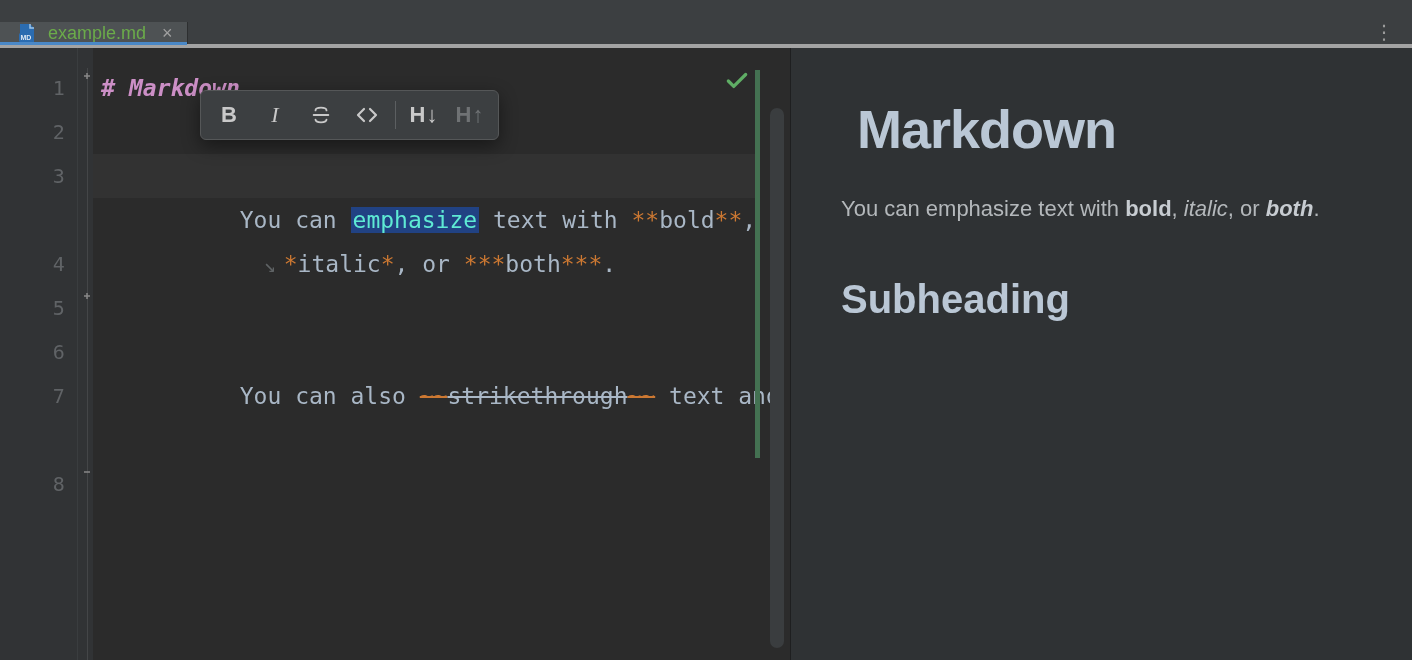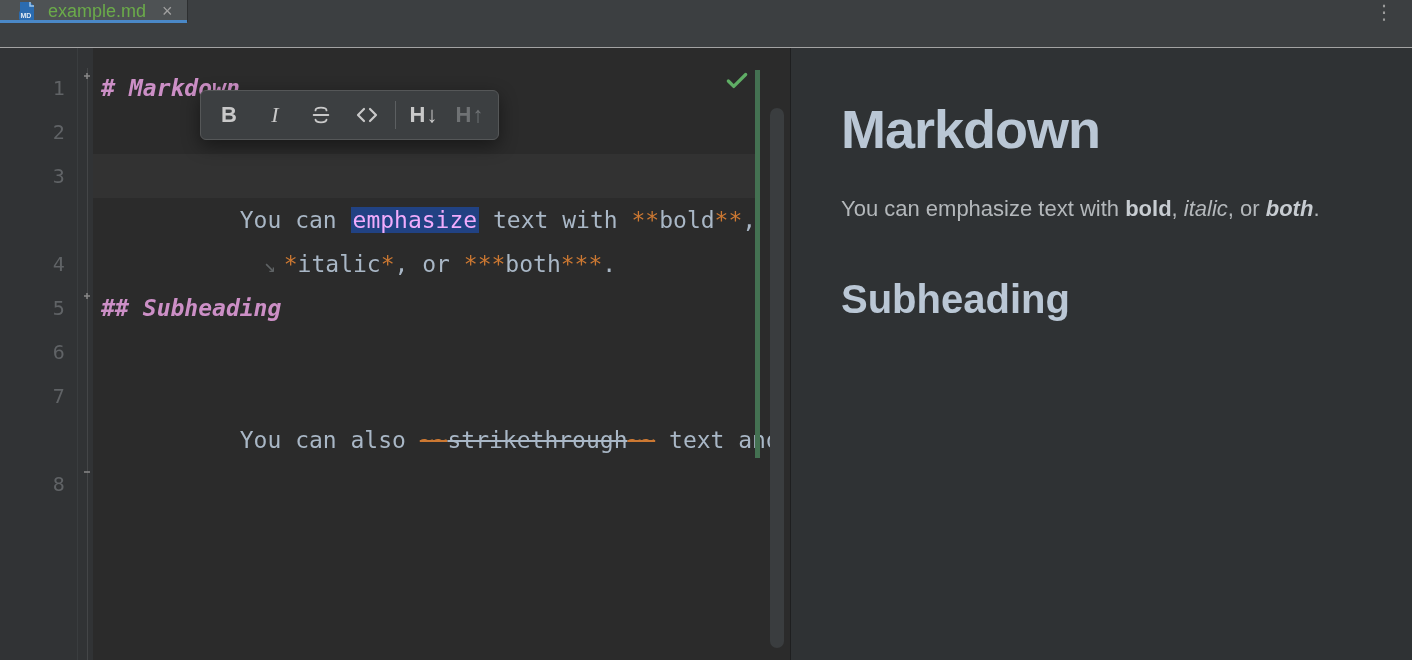--- a/index.html
+++ b/index.html
@@ -31,22 +31,22 @@
     height: 660px;
     background: var(--bg-editor);
     font-family: -apple-system, "Segoe UI", Arial, sans-serif;
     overflow: hidden;
   }
   
   .tabbar {
     height: 48px;
     background: var(--bg-tabbar);
     display: flex;
-    align-items: flex-start;
-    border-bottom: 1px solid #a3a3a3;
+    align-items: flex-end;
+    border-bottom: 4px solid #a3a3a3;
   }
   .tab {
     display: flex;
     align-items: center;
     background: var(--bg-tab-active);
     padding: 0 14px 0 16px;
     gap: 10px;
     position: relative;
     border-right: 1px solid #2d2f30;
   }
@@ -141,21 +141,21 @@
   .code-lines {
     flex: 1;
     padding: 18px 0 0 8px;
     color: var(--text-default);
     position: relative;
   }
   .code-lines .line { height: 44px; white-space: pre; }
   .code-lines .line.wrap { padding-left: 24px; }
   .hd { color: var(--text-soft-purple); font-style: italic; font-weight: bold; }
   .orng { color: var(--orange); }
-  .sel { background: var(--sel-bg); color:#f0abfc; padding:0 2px; }
+  .sel { background: var(--sel-bg); color:#5eead4; padding:0 2px; }
   .kw-const { color: var(--const-lilac); }
   .strike { text-decoration: line-through; }
   .wrap-glyph { color:#5f6365; font-size:20px; display:inline-block; width:20px;}
   .current-line-bg {
     position:absolute;
     left:0; right:30px;
     top: calc(18px + 44px*2);
     height:44px;
     background:#323232;
     z-index:0;
@@ -209,21 +209,21 @@
     color:#c9c9c9;
     font-family: Georgia, serif;
     font-size:22px;
     cursor:pointer;
     border-radius:4px;
   }
   .tb-btn.disabled{ color:#6f7274; cursor:default;}
   .tb-sep{ width:1px;height:28px;background:#5c5f61;margin:0 4px;}
   
   .preview-pane h1 {
-    margin:0 0 30px 0;
+    margin:0 0 30px 16px;
     font-size:54px;
     font-weight:800;
     color: var(--preview-head);
     letter-spacing:-1px;
   }
   .preview-pane h2 {
     margin:50px 0 26px 0;
     font-size:40px;
     font-weight:800;
     color: var(--preview-head);
@@ -308,21 +308,20 @@
 
         <div class="line"><span class="hd"># Markdown</span></div>
         <div class="line"></div>
         <div class="line">
           <span>You can </span><span class="sel">emphasize</span><span> text with </span><span class="orng">**</span><span>bold</span><span class="orng">**</span><span>,</span> <span class="wrap-glyph">↙</span>
         </div>
         <div class="line wrap">
           <span class="wrap-glyph">↘</span><span class="orng">*</span><span>italic</span><span class="orng">*</span><span>, or </span><span class="orng">***</span><span>both</span><span class="orng">***</span><span>.</span>
         </div>
         <div class="line"></div>
-        <div class="line"><span class="hd">## Subheading</span></div>
         <div class="line"></div>
         <div class="line">
           <span>You can also </span><span class="orng strike">~~</span><span class="strike">strikethrough</span><span class="orng strike">~~</span><span> text and</span>
         </div>
         <div class="line"></div>
       </div>
 
       <div class="change-stripe"></div>
       <div class="editor-scrollbar"></div>
       <div class="check">

